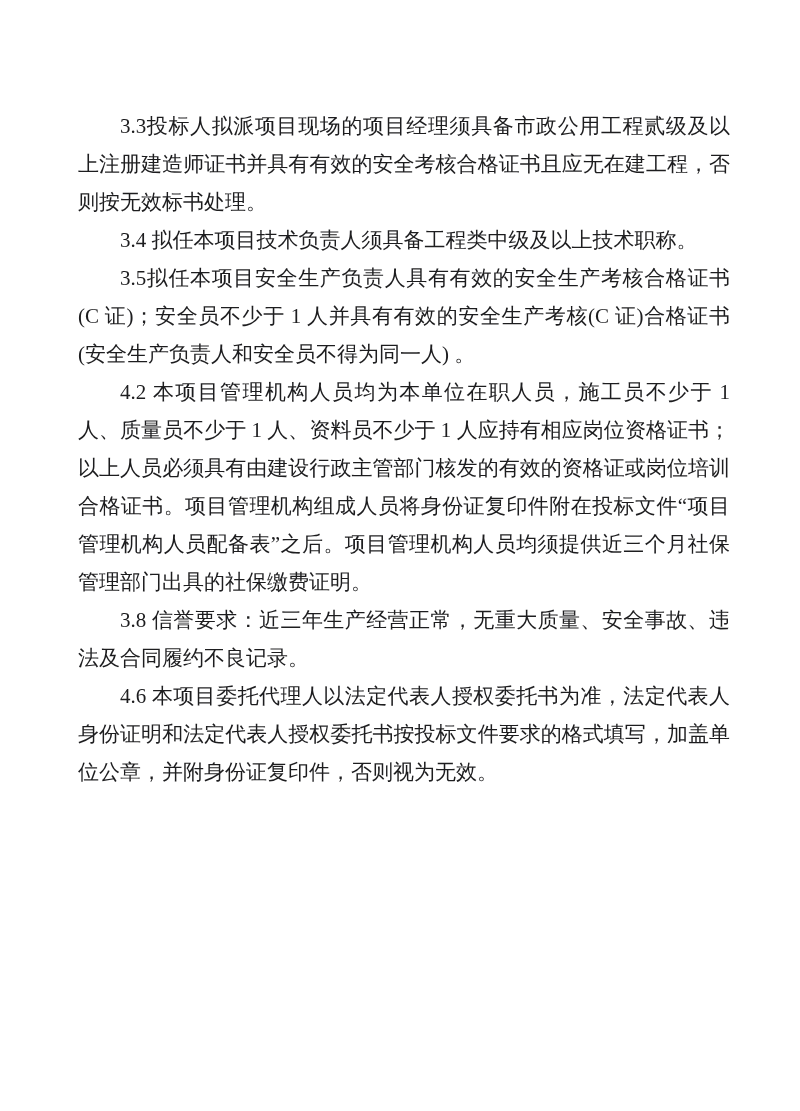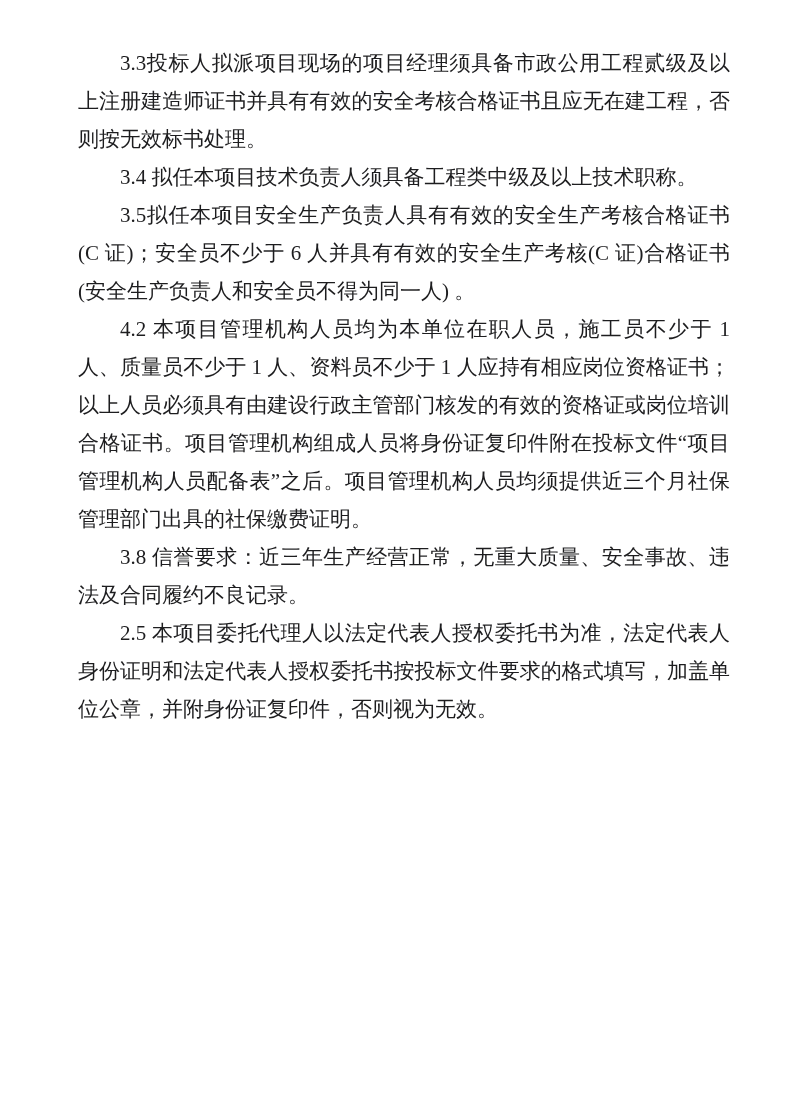--- a/index.html
+++ b/index.html
@@ -7,38 +7,38 @@
     padding: 0;
     background: #ffffff;
   }
   .page {
     position: relative;
     width: 800px;
     height: 1111px;
     margin: 0 auto;
     background: #ffffff;
     box-sizing: border-box;
-    padding: 44px 70px 0 78px;
+    padding: 107px 70px 0 78px;
     overflow: hidden;
   }
   .para {
     margin: 0;
     font-family: "Liberation Serif", "DejaVu Serif", serif;
     font-size: 21px;
     line-height: 38px;
     color: #1d1d1f;
     text-align: justify;
     text-justify: inter-character;
     text-indent: 2em;
     word-break: break-all;
   }
 </style>
 </head>
 <body>
 
 <div class="page">
   <p class="para">3.3投标人拟派项目现场的项目经理须具备市政公用工程贰级及以上注册建造师证书并具有有效的安全考核合格证书且应无在建工程，否则按无效标书处理。</p>
   <p class="para">3.4 拟任本项目技术负责人须具备工程类中级及以上技术职称。</p>
-  <p class="para">3.5拟任本项目安全生产负责人具有有效的安全生产考核合格证书(C 证)；安全员不少于 6 人并具有有效的安全生产考核(C 证)合格证书(安全生产负责人和安全员不得为同一人) 。</p>
+  <p class="para">3.5拟任本项目安全生产负责人具有有效的安全生产考核合格证书(C 证)；安全员不少于 1 人并具有有效的安全生产考核(C 证)合格证书(安全生产负责人和安全员不得为同一人) 。</p>
   <p class="para">4.2 本项目管理机构人员均为本单位在职人员，施工员不少于 1 人、质量员不少于 1 人、资料员不少于 1 人应持有相应岗位资格证书；以上人员必须具有由建设行政主管部门核发的有效的资格证或岗位培训合格证书。项目管理机构组成人员将身份证复印件附在投标文件“项目管理机构人员配备表”之后。项目管理机构人员均须提供近三个月社保管理部门出具的社保缴费证明。</p>
   <p class="para">3.8 信誉要求：近三年生产经营正常，无重大质量、安全事故、违法及合同履约不良记录。</p>
-  <p class="para">2.5 本项目委托代理人以法定代表人授权委托书为准，法定代表人身份证明和法定代表人授权委托书按投标文件要求的格式填写，加盖单位公章，并附身份证复印件，否则视为无效。</p>
+  <p class="para">4.6 本项目委托代理人以法定代表人授权委托书为准，法定代表人身份证明和法定代表人授权委托书按投标文件要求的格式填写，加盖单位公章，并附身份证复印件，否则视为无效。</p>
 </div>
 
 </body></html>

